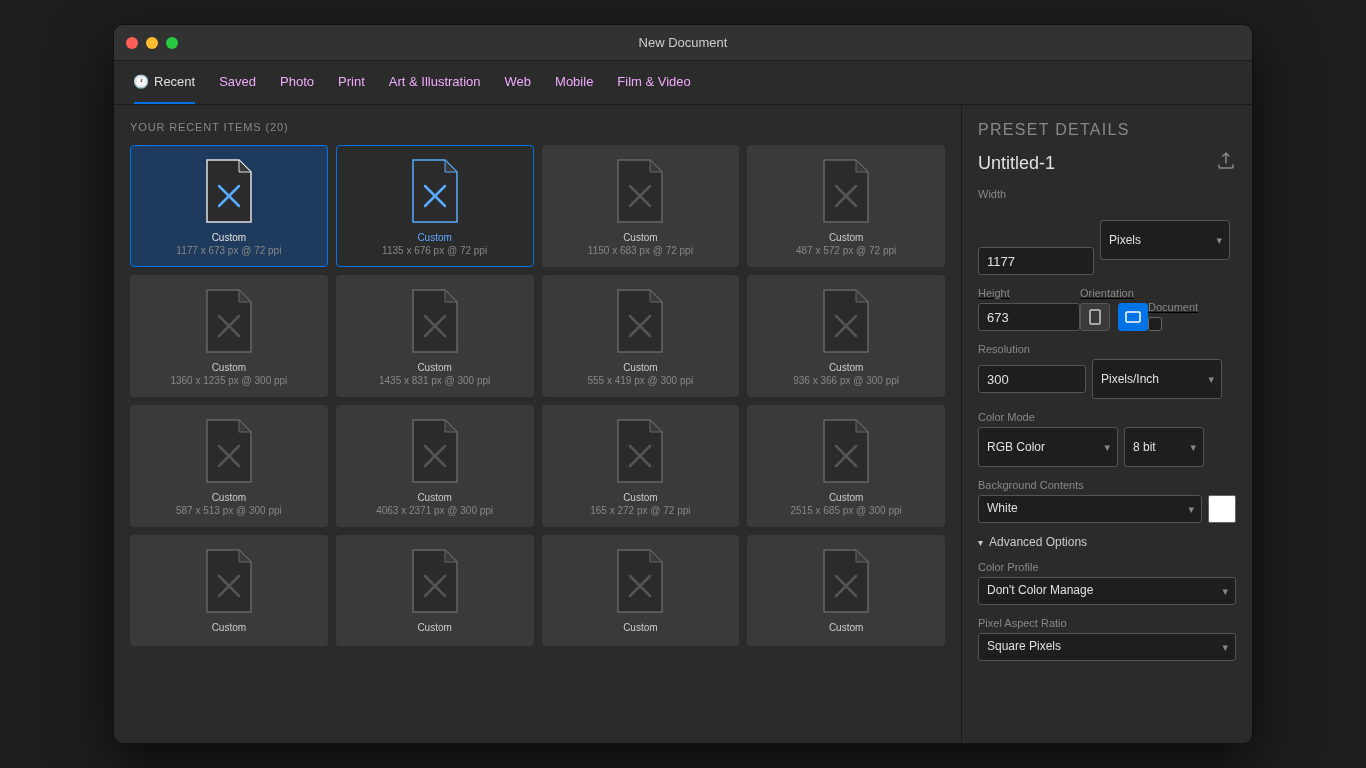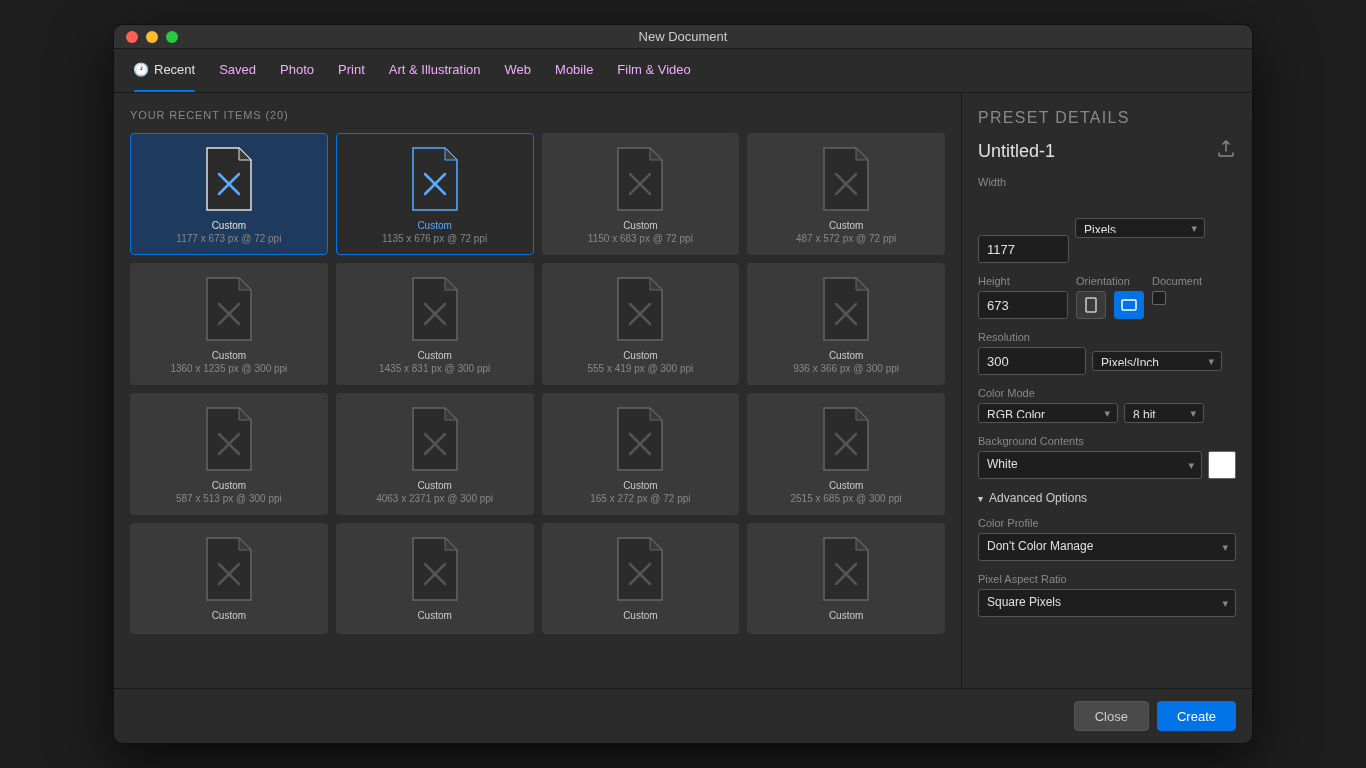--- a/index.html
+++ b/index.html
@@ -19,21 +19,21 @@
       border-radius: 10px;
       overflow: hidden;
       display: flex;
       flex-direction: column;
       border: 1px solid #111;
       box-shadow: 0 20px 60px rgba(0,0,0,0.7);
     }
 
     .titlebar {
       background: #323232;
-      height: 24px;
+      height: 36px;
       display: flex;
       align-items: center;
       justify-content: center;
       position: relative;
       border-bottom: 1px solid #1a1a1a;
       flex-shrink: 0;
     }
     .traffic-lights {
       position: absolute;
       left: 12px;
@@ -209,21 +209,21 @@
       outline: none;
     }
 
     .select-input {
       background: #1e1e1e;
       border: 1px solid #555;
       border-radius: 3px;
       color: #e0e0e0;
       font-size: 12px;
       padding: 4px 28px 4px 8px;
-      height: 20px;
+      height: 40px;
       outline: none;
       appearance: none;
       -webkit-appearance: none;
       cursor: pointer;
       position: relative;
     }
     .select-wrapper {
       position: relative;
       display: inline-block;
     }
@@ -580,36 +580,36 @@
         <span class="save-icon" title="Save preset">
           <svg width="20" height="20" viewBox="0 0 20 20" fill="none" xmlns="http://www.w3.org/2000/svg">
             <path d="M10 2v10M10 2l-3 3M10 2l3 3M3 14v2a1 1 0 001 1h12a1 1 0 001-1v-2" stroke="#888" stroke-width="1.5" stroke-linecap="round" stroke-linejoin="round"></path>
           </svg>
         </span>
       </div>
 
       <div>
         <div class="field-label">Width</div>
         <div class="input-row">
-          <input class="text-input" type="text" value="1177" style="width: 91px; margin-top: 43px;">
+          <input class="text-input" type="text" value="1177" style="width: 116px; margin-top: 43px;">
           <div class="select-wrapper">
             <select class="select-input" style="width:130px;">
               <option>Pixels</option>
               <option>Inches</option>
               <option>Centimeters</option>
               <option>Millimeters</option>
             </select>
           </div>
         </div>
       </div>
 
-      <div style="display:flex; gap:8px; ">
+      <div style="display:flex; gap:0; align-items:flex-end;text-decoration:underline;">
         <div>
           <div class="field-label">Height</div>
-          <input class="text-input" type="text" value="673" style="width: 90px;">
+          <input class="text-input" type="text" value="673" style="width: 102px;">
         </div>
         <div>
           <div class="field-label">Orientation</div>
           <div class="orientation-row">
             <div class="orient-btn" title="Portrait">
               <svg width="12" height="16" viewBox="0 0 12 16" fill="#ccc">
                   <rect x="1" y="1" width="10" height="14" rx="1" fill="none" stroke="#ccc" stroke-width="1.5"></rect>
                 </svg>
             </div>
             <div class="orient-btn active" title="Landscape">
@@ -700,18 +700,14 @@
             <option>Square Pixels</option>
             <option>D1/DV NTSC (0.91)</option>
             <option>D1/DV PAL (1.09)</option>
           </select>
         </div>
       </div>
 
     </div>
   </div>
 
-  <div class="bottom-buttons">
-    <button class="btn btn-secondary">Close</button>
-    <button class="btn btn-primary">Create</button>
-  </div>
 
 </div>
 
 </body></html>

